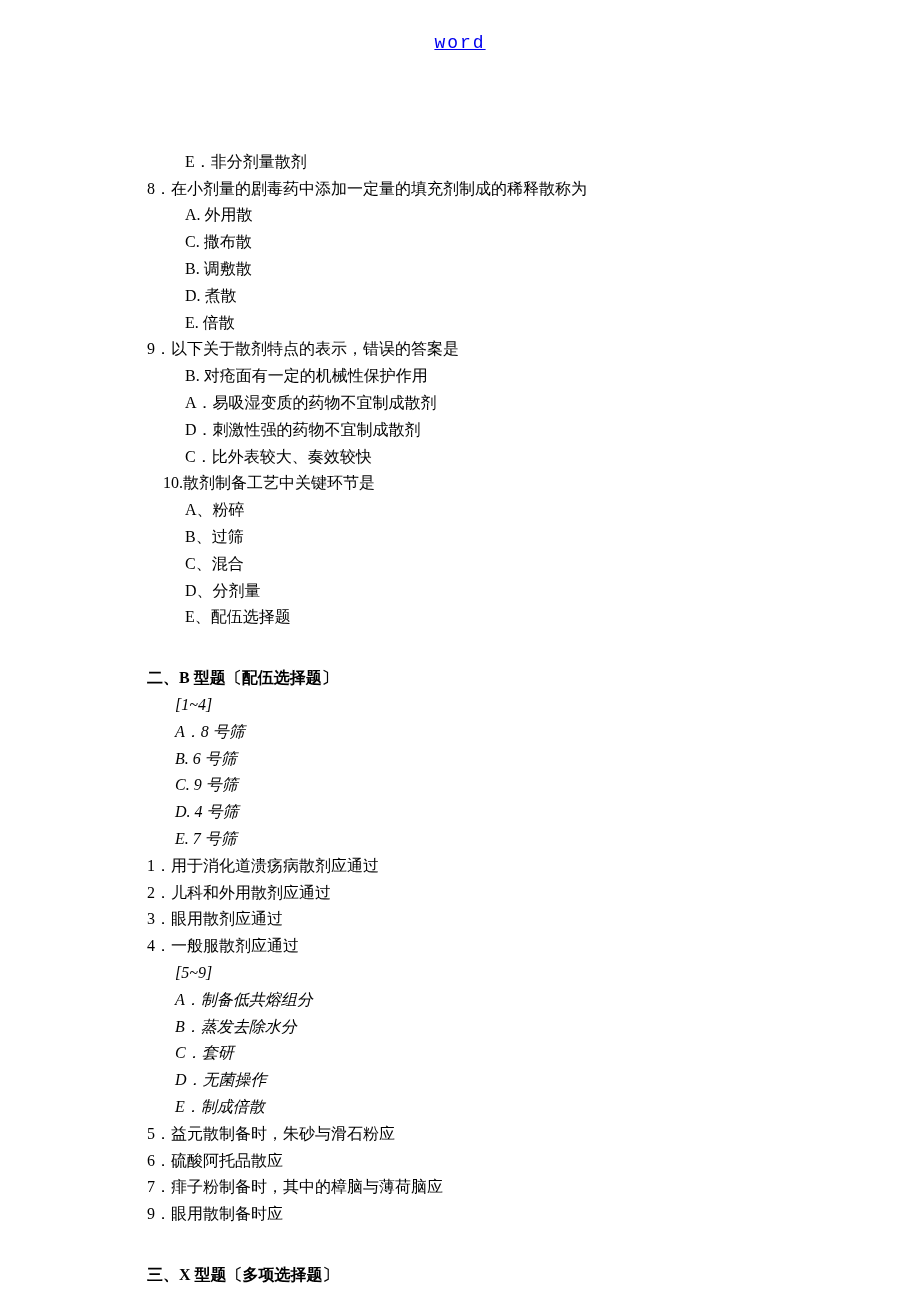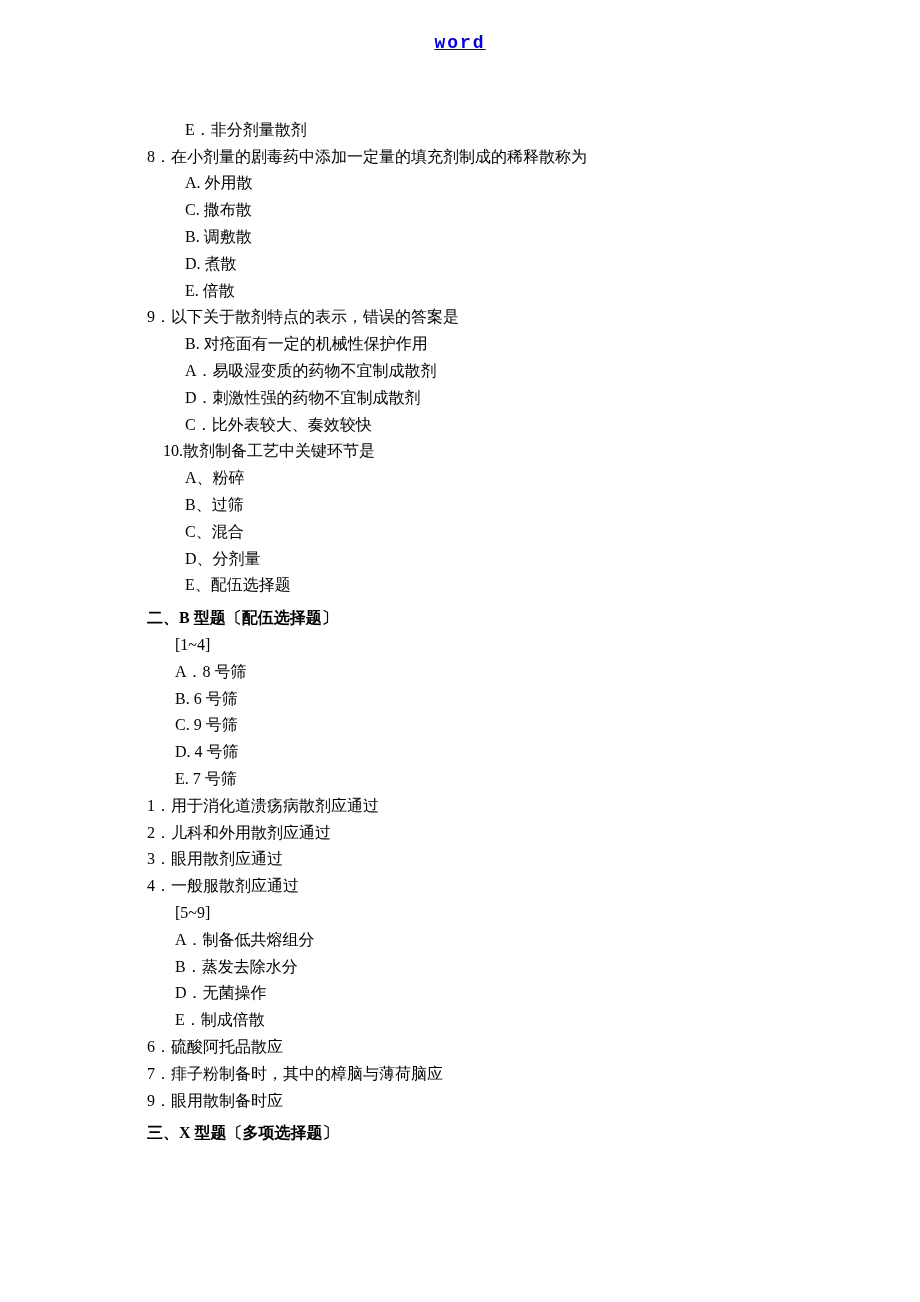--- a/index.html
+++ b/index.html
@@ -9,44 +9,43 @@
     font-size: 16px;
     line-height: 1.55;
     color: #000;
     width: 920px;
   }
   .page {
     padding: 30px 115px 40px 115px;
   }
   .header-link {
     text-align: center;
-    margin-bottom: 60px;
-    font-weight: bold;
+    margin-bottom: 92px;
   }
   .header-link span {
     color: #0000EE;
     text-decoration: underline;
     font-family: "Courier New", monospace;
     letter-spacing: 2px;
     font-size: 18px;
   }
   .indent-1 { padding-left: 70px; }
   .q-num { padding-left: 32px; }
   .line { margin-bottom: 2px; }
   .section-title {
     font-family: "SimSun", "宋体", serif;
     font-weight: bold;
-    margin-top: 8px;
+    margin-top: 36px;
     margin-bottom: 2px;
     padding-left: 32px;
   }
   .section-title .bold-mix {
     font-family: "Times New Roman", "SimSun", serif;
   }
-  .b-header { padding-left: 60px; }
+  .b-header { padding-left: 60px; font-style: italic; }
 </style>
 </head>
 <body>
 
 <div class="page">
 
   <div class="header-link">
     <span>word</span>
   </div>
 
@@ -84,23 +83,25 @@
   <div class="b-header line">E. 7 号筛</div>
 
   <div class="q-num line">1．用于消化道溃疡病散剂应通过</div>
   <div class="q-num line">2．儿科和外用散剂应通过</div>
   <div class="q-num line">3．眼用散剂应通过</div>
   <div class="q-num line">4．一般服散剂应通过</div>
 
   <div class="b-header line">[5~9]</div>
   <div class="b-header line">A．制备低共熔组分</div>
   <div class="b-header line">B．蒸发去除水分</div>
+  <div class="b-header line">C．套研</div>
   <div class="b-header line">D．无菌操作</div>
   <div class="b-header line">E．制成倍散</div>
 
+  <div class="q-num line">5．益元散制备时，朱砂与滑石粉应</div>
   <div class="q-num line">6．硫酸阿托品散应</div>
   <div class="q-num line">7．痱子粉制备时，其中的樟脑与薄荷脑应</div>
   <div class="q-num line">9．眼用散制备时应</div>
 
   <div class="section-title">
     <span>三、</span><span class="bold-mix">X 型题〔多项选择题〕</span>
   </div>
 
 </div>
 

